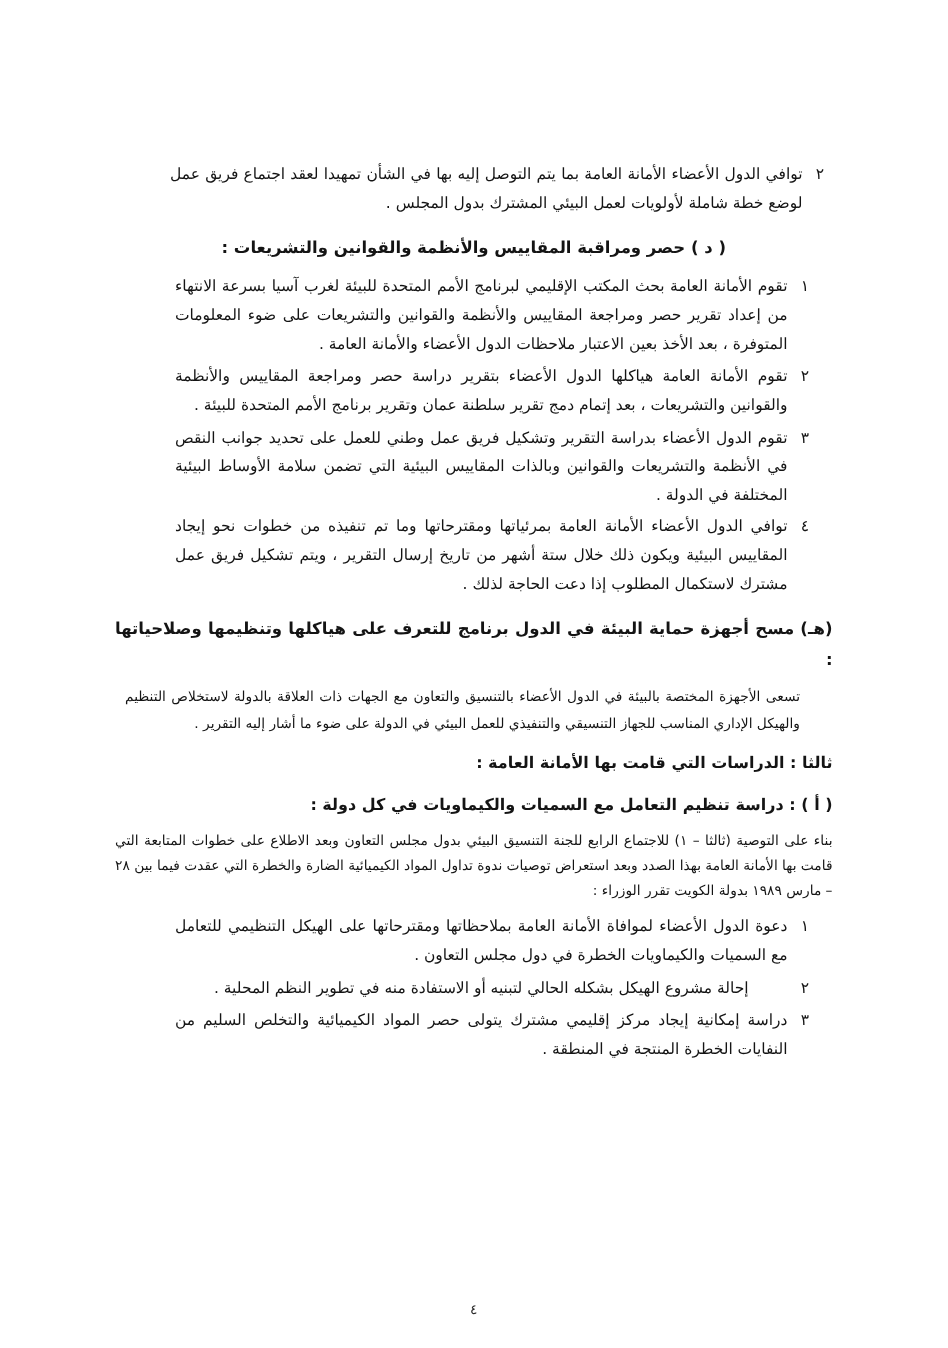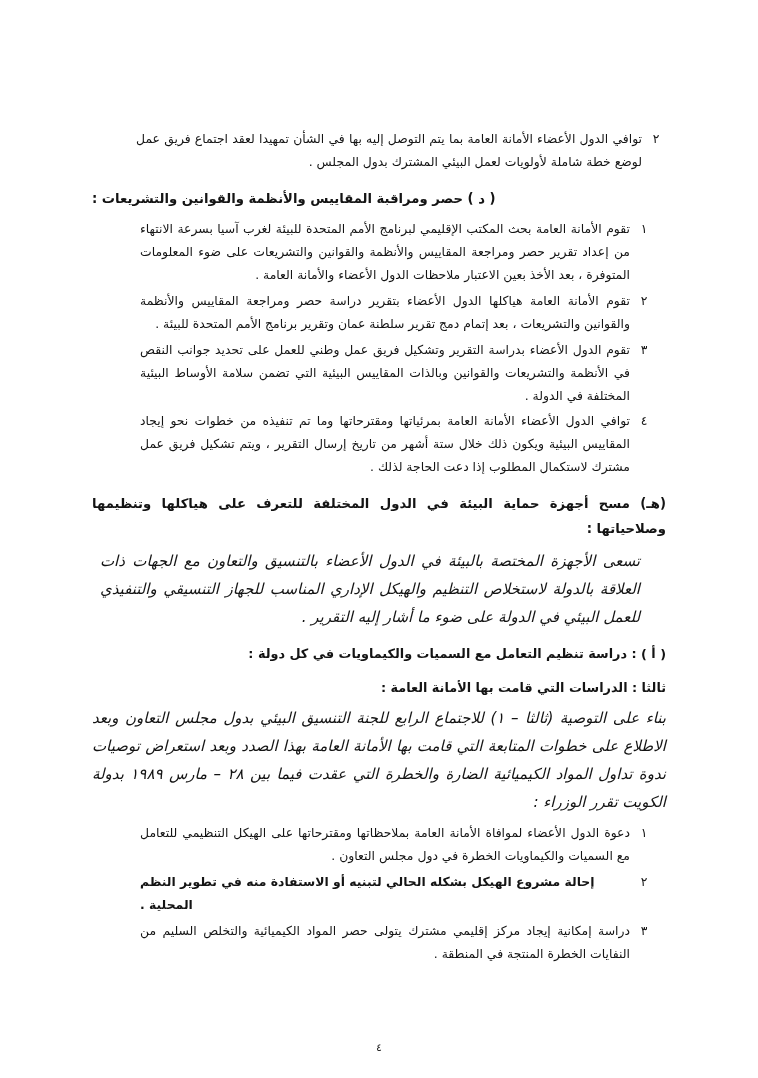--- a/index.html
+++ b/index.html
@@ -21,26 +21,25 @@
     width: 758px;
     height: 1078px;
     box-sizing: border-box;
     padding: 128px 92px 40px 92px;
     direction: rtl;
     text-align: justify;
   }
 
   
   .para {
-    font-size: 15px;
+    font-size: 11px;
     line-height: 1.85;
     margin: 0 0 6px 0;
     text-align: justify;
     text-justify: inter-word;
-    font-style: italic;
   }
 
   
   .numrow {
     display: flex;
     flex-direction: row;
     align-items: flex-start;
     margin: 0 0 3px 0;
   }
   .numrow .num {
@@ -54,30 +53,29 @@
   .numrow .txt {
     flex: 1 1 auto;
     font-size: 12.4px;
     line-height: 1.85;
     text-align: justify;
     text-justify: inter-word;
     padding-right: 4px;
     margin-left: 44px;
   }
   .numrow .txt.center {
-    text-align: left;
-    font-weight: bold;
+    text-align: center;
   }
 
   .heading {
     font-size: 13.2px;
     font-weight: bold;
     line-height: 1.9;
     margin: 12px 0 7px 0;
-    text-align: left;
+    text-align: center;
   }
   .heading.wrap {
     text-align: justify;
   }
 
   .subheading {
     font-size: 12.8px;
     font-weight: bold;
     line-height: 1.9;
     margin: 10px 0 5px 0;
@@ -128,27 +126,27 @@
   <div class="numrow block-indent2">
     <div class="num">٣</div>
     <div class="txt">تقوم الدول الأعضاء بدراسة التقرير وتشكيل فريق عمل وطني للعمل على تحديد جوانب النقص في الأنظمة والتشريعات والقوانين وبالذات المقاييس البيئية التي تضمن سلامة الأوساط البيئية المختلفة في الدولة .</div>
   </div>
 
   <div class="numrow block-indent2">
     <div class="num">٤</div>
     <div class="txt">توافي الدول الأعضاء الأمانة العامة بمرئياتها ومقترحاتها وما تم تنفيذه من خطوات نحو إيجاد المقاييس البيئية ويكون ذلك خلال ستة أشهر من تاريخ إرسال التقرير ، ويتم تشكيل فريق عمل مشترك لاستكمال المطلوب إذا دعت الحاجة لذلك .</div>
   </div>
 
-  <div class="heading wrap">(هـ) مسح أجهزة حماية البيئة في الدول المختلفة للتعرف على هياكلها وتنظيمها وصلاحياتها :</div>
+  <div class="heading wrap">(هـ) مسح أجهزة حماية البيئة في الدول برنامج للتعرف على هياكلها وتنظيمها وصلاحياتها :</div>
 
   <div class="para block-indent">تسعى الأجهزة المختصة بالبيئة في الدول الأعضاء بالتنسيق والتعاون مع الجهات ذات العلاقة بالدولة لاستخلاص التنظيم والهيكل الإداري المناسب للجهاز التنسيقي والتنفيذي للعمل البيئي في الدولة على ضوء ما أشار إليه التقرير .</div>
 
+  <div class="subheading">ثالثا : الدراسات التي قامت بها الأمانة العامة :</div>
+
   <div class="subheading tight">( أ ) : دراسة تنظيم التعامل مع السميات والكيماويات في كل دولة :</div>
-
-  <div class="subheading">ثالثا : الدراسات التي قامت بها الأمانة العامة :</div>
 
   <div class="para">بناء على التوصية (ثالثا – ١) للاجتماع الرابع للجنة التنسيق البيئي بدول مجلس التعاون وبعد الاطلاع على خطوات المتابعة التي قامت بها الأمانة العامة بهذا الصدد وبعد استعراض توصيات ندوة تداول المواد الكيميائية الضارة والخطرة التي عقدت فيما بين ٢٨ – مارس ١٩٨٩ بدولة الكويت تقرر الوزراء :</div>
 
   <div class="numrow block-indent2">
     <div class="num">١</div>
     <div class="txt">دعوة الدول الأعضاء لموافاة الأمانة العامة بملاحظاتها ومقترحاتها على الهيكل التنظيمي للتعامل مع السميات والكيماويات الخطرة في دول مجلس التعاون .</div>
   </div>
 
   <div class="numrow block-indent2">
     <div class="num">٢</div>

